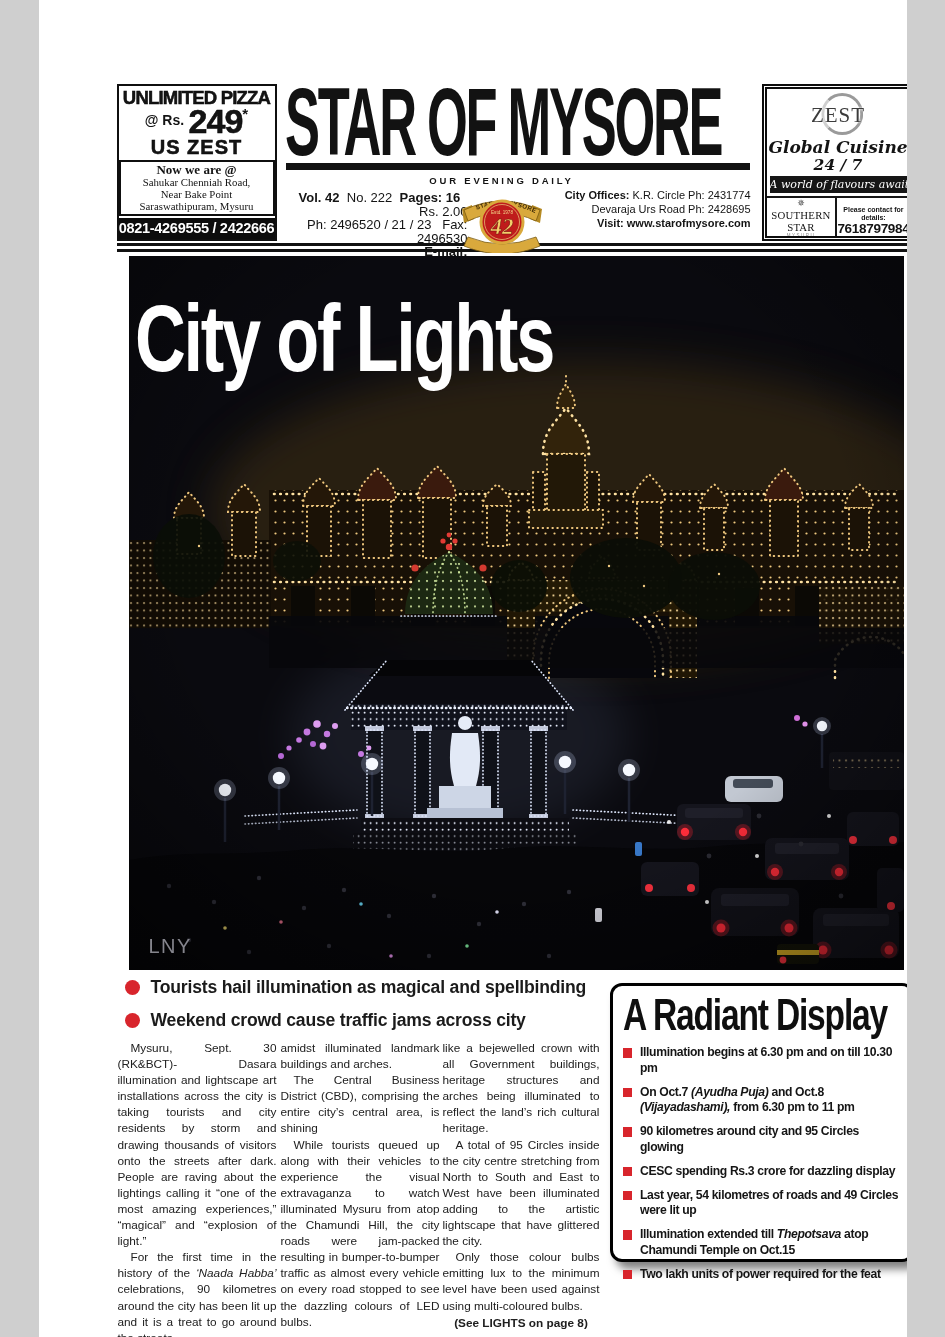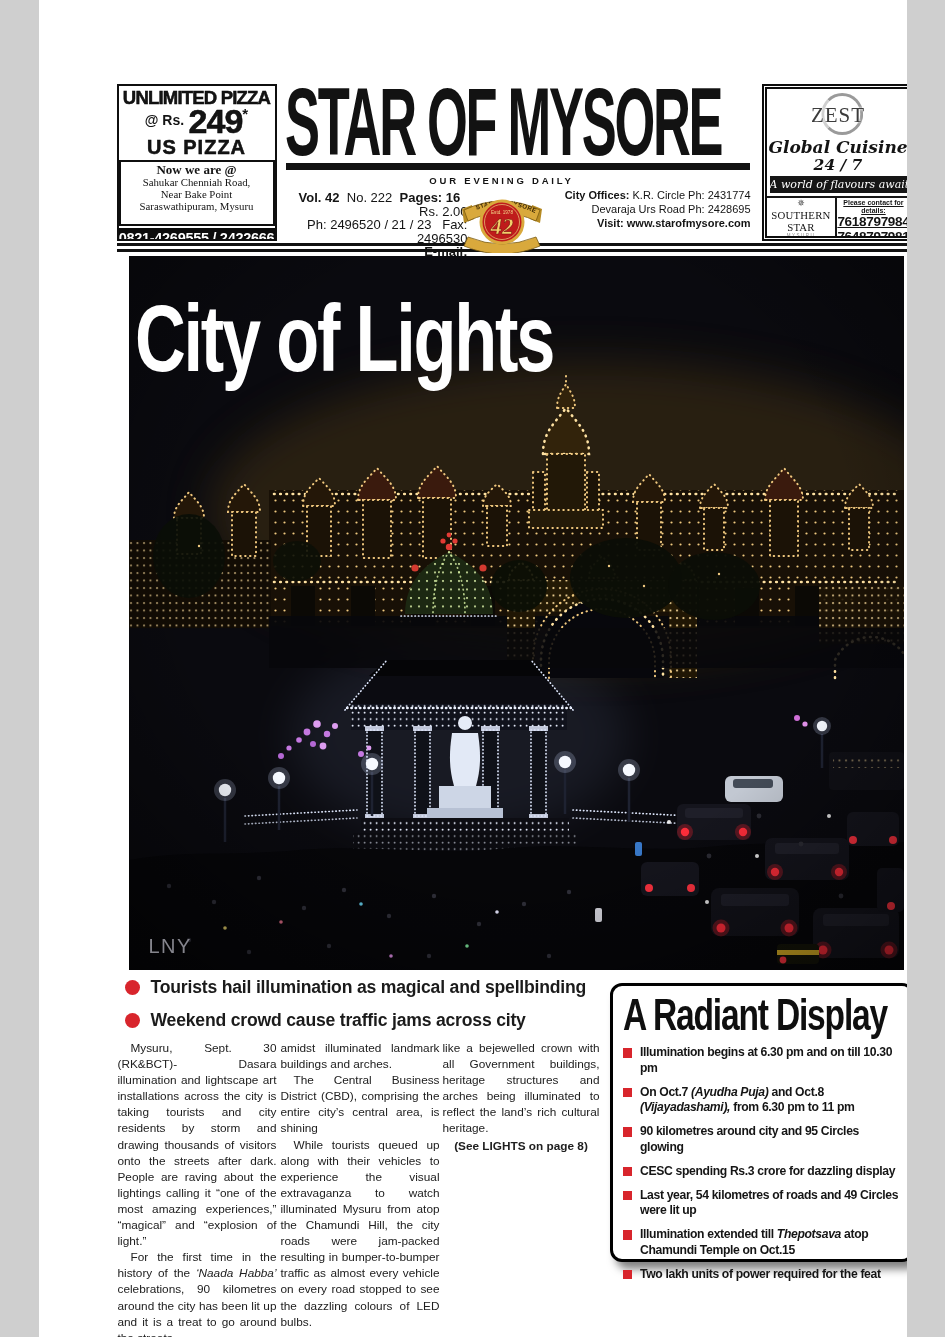--- a/index.html
+++ b/index.html
@@ -10,21 +10,21 @@
   
   #pizzaAd{left:78px;top:84px;width:160px;height:157px;border:2px solid #0f0f0f;
            box-sizing:border-box;text-align:center;padding-top:2px;overflow:hidden;}
   .ap-l1{font-size:18.5px;font-weight:bold;letter-spacing:-0.8px;line-height:1.05;-webkit-text-stroke:.5px #000;}
   .ap-price{display:flex;align-items:center;justify-content:center;line-height:.88;}
   .ap-pre{font-size:14px;font-weight:bold;padding-bottom:5px;}
   .ap-big{font-size:34px;font-weight:bold;letter-spacing:-1px;-webkit-text-stroke:.5px #000;}
   .ap-star{font-size:15px;font-weight:bold;align-self:flex-start;}
   .ap-l3{font-size:20px;font-weight:bold;letter-spacing:1px;line-height:1.05;-webkit-text-stroke:.5px #000;}
   .ap-addr{border:2px solid #0f0f0f;margin:2px 0 0;font-family:"Liberation Serif","DejaVu Serif",serif;
-           line-height:1.08;padding:1px 0 12px;}
+           line-height:1.08;padding:1px 0 2px;}
   .ap-addr .t{font-size:13px;font-weight:bold;}
   .ap-addr .l{font-size:10.8px;}
   .ap-phone{background:#0c0c0c;color:#fff;font-size:14.5px;font-weight:bold;letter-spacing:-0.3px;margin-top:2px;padding:2px 0 3px;}
   .ap-cond{font-family:"Liberation Serif",serif;font-size:8.5px;text-align:right;padding-right:4px;}
 
   
   #mastTitle{left:246px;top:78px;width:468px;height:86px;}
   #mastTitle span{display:inline-block;font-size:92px;font-weight:bold;letter-spacing:-4px;line-height:.92;
                   white-space:nowrap;transform:scale(.57,1.04);transform-origin:0 0;color:#121212;}
   #mastRule{left:247px;top:163px;width:464px;height:6.5px;background:#121212;}
@@ -47,21 +47,21 @@
            letter-spacing:1px;color:#3c3c3c;text-shadow:0 0 2px #fff,0 0 3px #fff;}
   .zx-gc{font-family:"DejaVu Serif",serif;font-style:italic;font-weight:bold;font-size:17px;margin-top:1px;}
   .zx-247{font-family:"DejaVu Serif",serif;font-style:italic;font-weight:bold;font-size:15.5px;line-height:1.05;}
   .zx-ban{background:#161616;color:#fff;font-family:"DejaVu Serif",serif;font-style:italic;font-size:11px;
           margin:3px 3px 0;padding:2px 0;white-space:nowrap;}
   .zx-bot{display:flex;border-top:2px solid #161616;margin-top:3px;height:41px;}
   .zx-ss{flex:1.12;border-right:2px solid #161616;padding-top:1px;}
   .zx-star{font-size:9px;line-height:1.1;color:#555;}
   .zx-ssname{font-family:"Liberation Serif",serif;font-size:10.8px;letter-spacing:.2px;}
   .zx-sssub{font-size:4.5px;color:#888;letter-spacing:1.5px;}
-  .zx-ct{flex:1;padding-top:1px;text-decoration:underline;}
+  .zx-ct{flex:1;padding-top:8px;}
   .zx-ctl{font-size:7px;font-weight:bold;line-height:1.15;}
   .zx-ph{font-size:13.5px;font-weight:bold;line-height:1.1;letter-spacing:-0.3px;}
 
   
   #ruleA{left:78px;top:243px;width:797px;height:3px;background:#111;}
   #ruleB{left:78px;top:248.5px;width:797px;height:3.5px;background:#111;}
 
   
   #photo{left:90px;top:256px;width:775px;height:714px;background:var(--c-photo-bg,#0a0a0f);}
   #photo svg{position:absolute;left:0;top:0;width:100%;height:100%;}
@@ -100,21 +100,21 @@
 
 <div class="page">
 
   <div class="abs" id="pizzaAd">
     <div class="ap-l1">UNLIMITED PIZZA</div>
     <div class="ap-price">
       <span class="ap-pre">@ Rs.</span>&nbsp;
       <span class="ap-big">249</span>
       <span class="ap-star">*</span>
     </div>
-    <div class="ap-l3">US PIZZA</div>
+    <div class="ap-l3">US ZEST</div>
     <div class="ap-addr">
       <div class="t">Now we are @</div>
       <div class="l">Sahukar Chenniah Road,</div>
       <div class="l">Near Bake Point</div>
       <div class="l">Saraswathipuram, Mysuru</div>
     </div>
     <div class="ap-phone">0821-4269555 / 2422666</div>
     <div class="ap-cond">* Conditions apply</div>
   </div>
 
@@ -512,20 +512,22 @@
     <p class="ind"><span>Mysuru, Sept. 30 (RK&amp;BCT)- Dasara illumination and lightscape art installations across the city is taking tourists and city residents by storm and drawing thousands of visitors onto the streets after dark. People are raving about the lightings calling it “one of the most amazing experiences,” “magical” and “explosion of light.”</span></p>
     <p class="ind"><span>For the first time in the history of the </span><i>‘Naada Habba’</i><span> celebrations, 90 kilometres around the city has been lit up and it is a treat to go around the streets</span></p>
   </div>
   <div class="col" id="col2">
     <p><span>amidst illuminated landmark buildings and arches.</span></p>
     <p class="ind"><span>The Central Business District (CBD), comprising the entire city’s central area, is shining</span></p>
     <p class="ind"><span>While tourists queued up along with their vehicles to experience the visual extravaganza to watch illuminated Mysuru from atop the Chamundi Hill, the city roads were jam-packed resulting in bumper-to-bumper traffic as almost every vehicle on every road stopped to see the dazzling colours of LED bulbs.</span></p>
   </div>
   <div class="col" id="col3">
     <p><span>like a bejewelled crown with all Government buildings, heritage structures and arches being illuminated to reflect the land’s rich cultural heritage.</span></p>
+    <p class="ind"><span>A total of 95 Circles inside the city centre stretching from North to South and East to West have been illuminated adding to the artistic lightscape that have glittered the city.</span></p>
+    <p class="ind"><span>Only those colour bulbs emitting lux to the minimum level have been used against using multi-coloured bulbs.</span></p>
     <p class="note">(See LIGHTS on page 8)</p>
   </div>
 
   <div class="abs" id="radiant">
     <div id="radTitle"><span>A Radiant Display</span></div>
     <div id="radList">
       <div class="ritem">
           <span class="sq"></span>
           <p><span>Illumination begins at 6.30 pm and on till 10.30 pm</span><i></i><span></span><i></i><span></span></p>
         </div>

